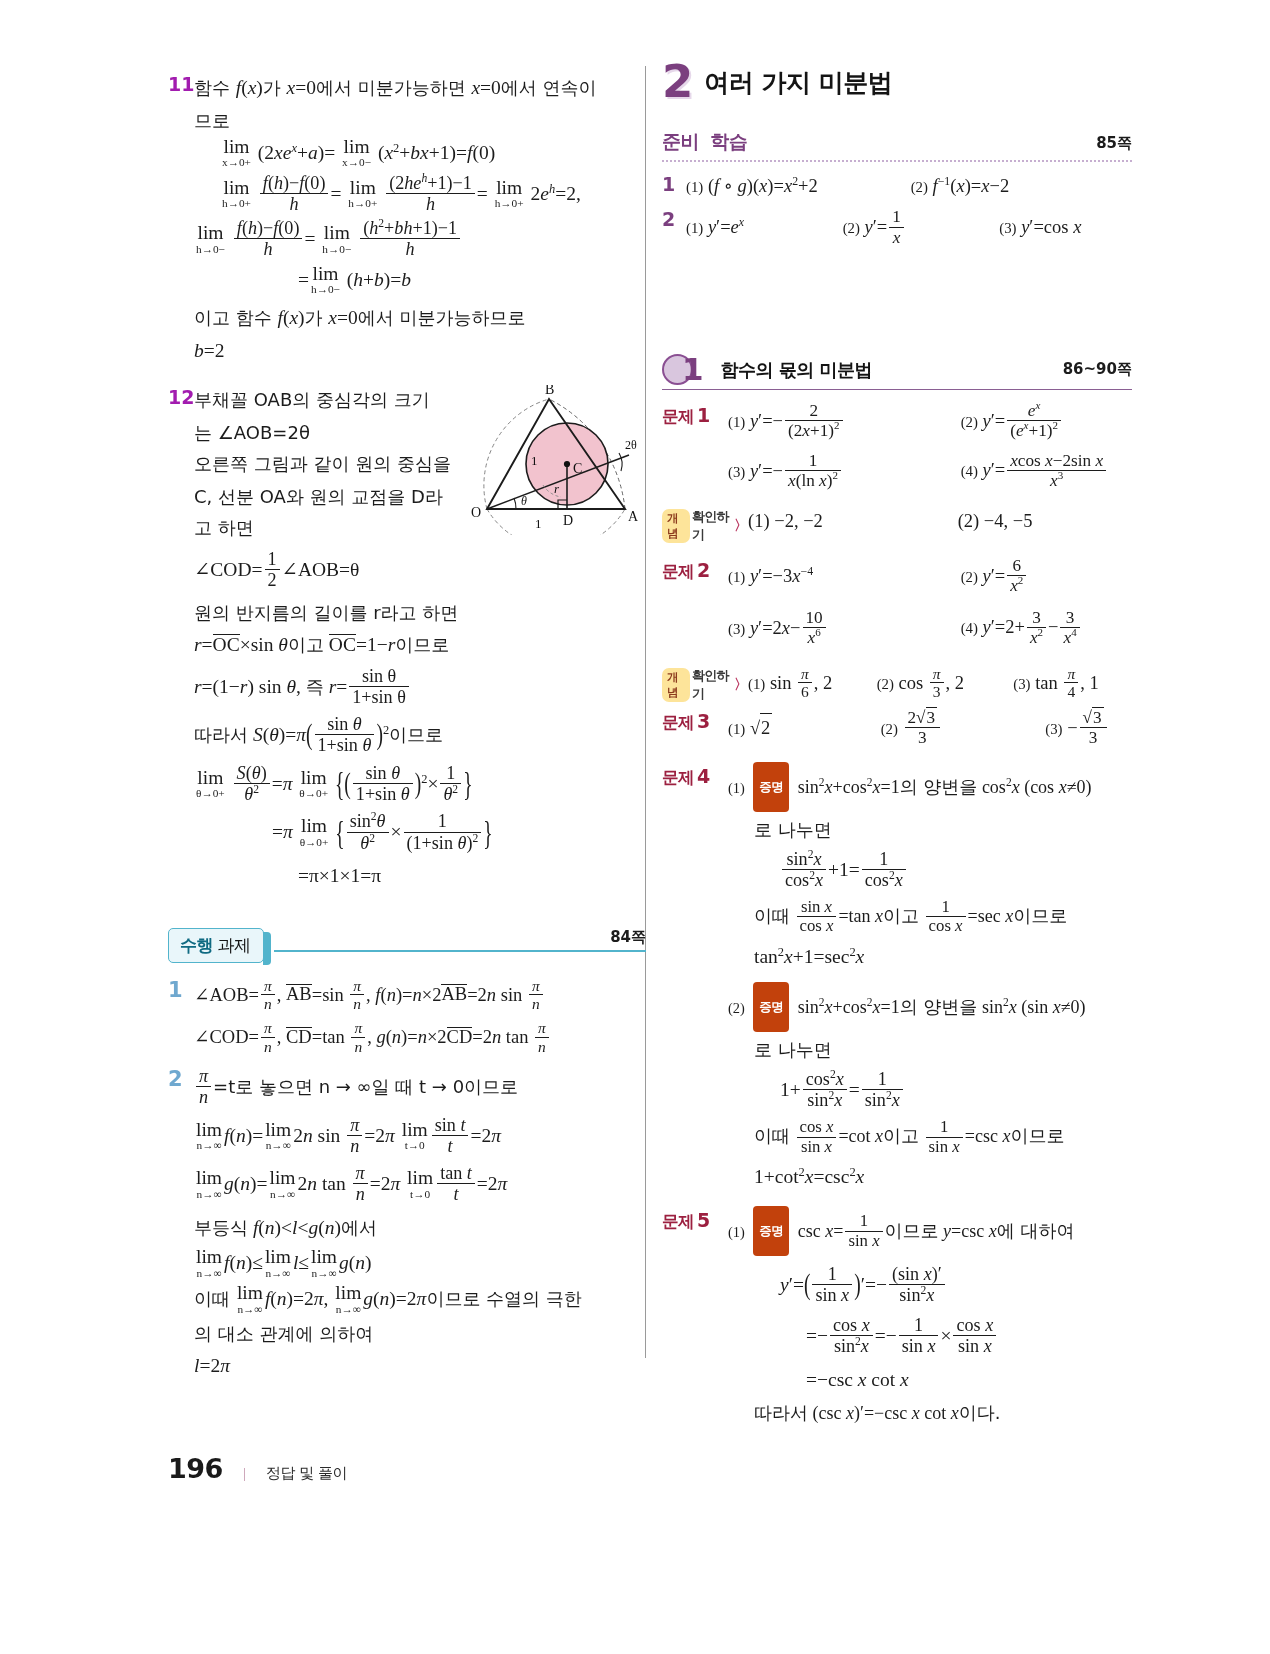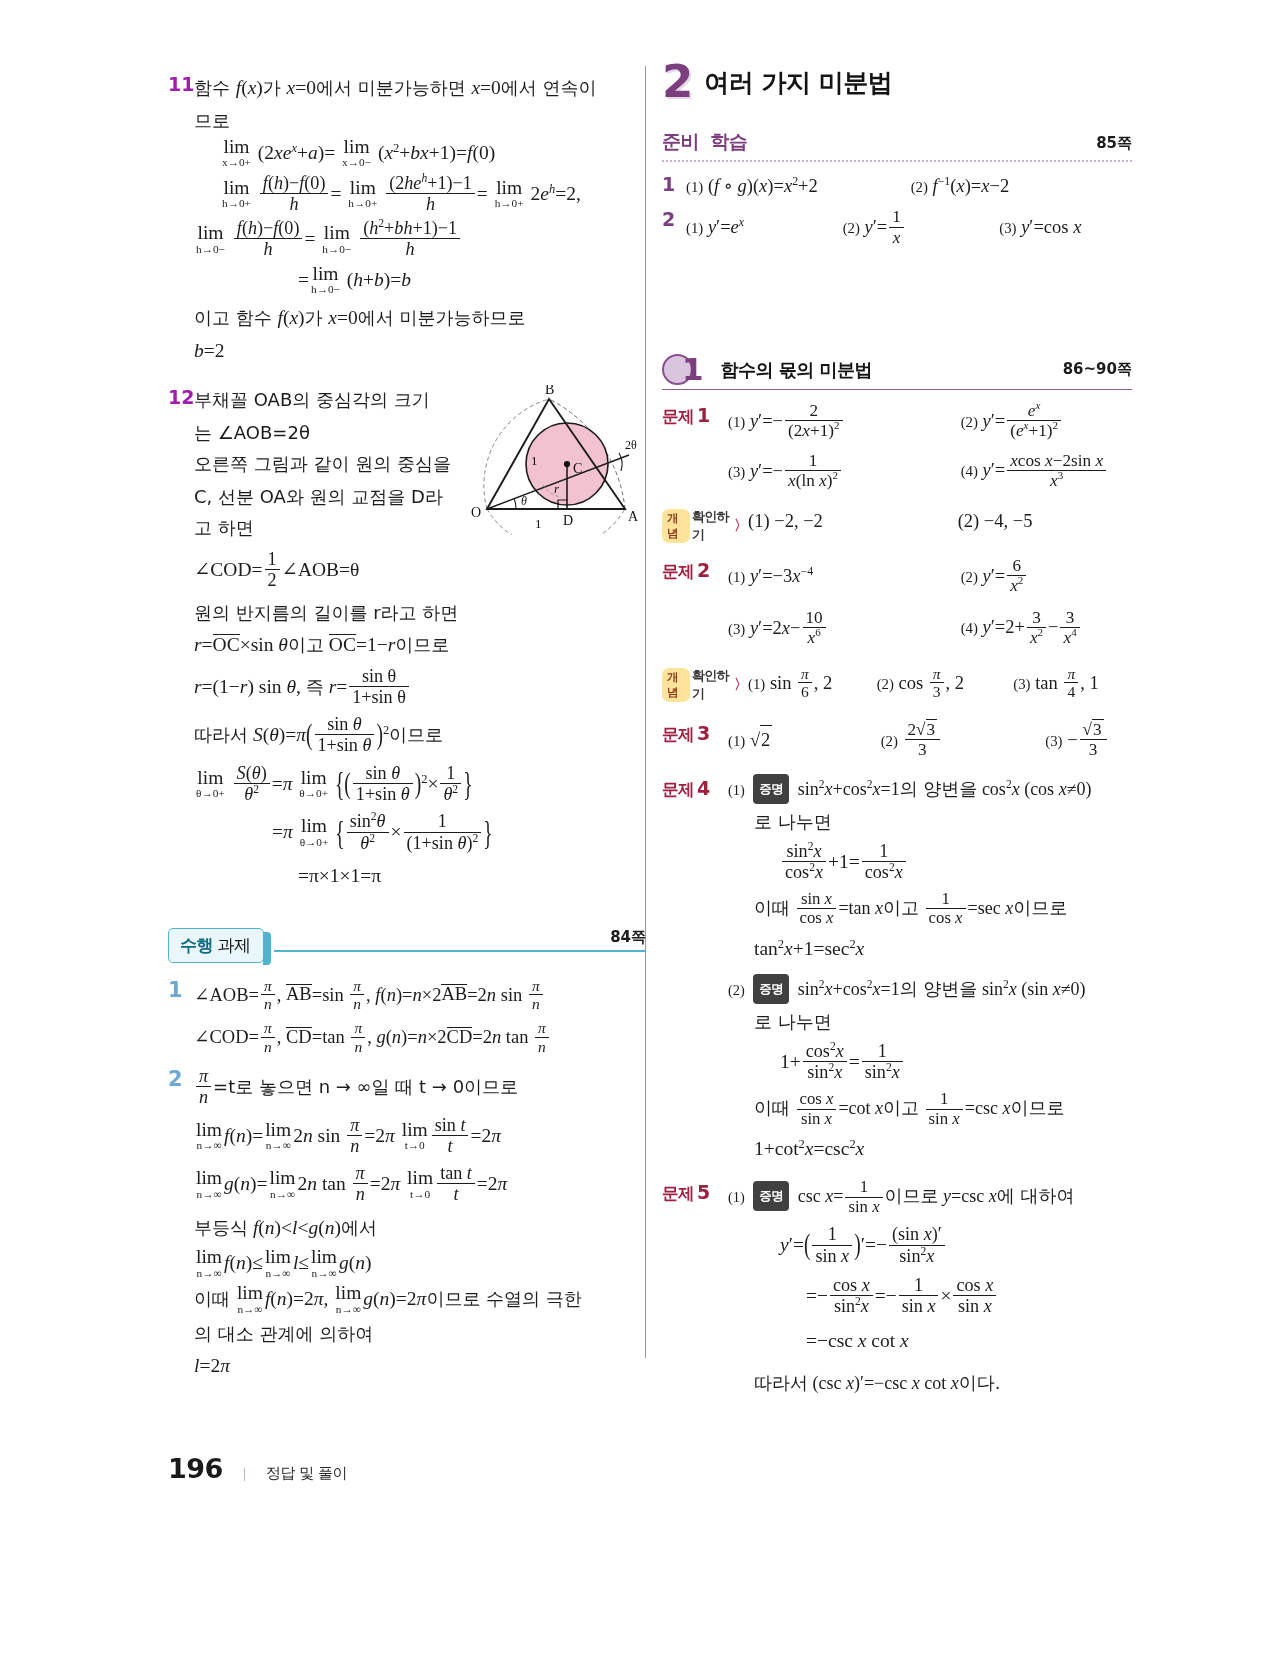--- a/index.html
+++ b/index.html
@@ -276,27 +276,27 @@
     font-size: 13px;
     font-weight: 700;
     color: #3a3a3a;
     letter-spacing: -0.7px;
   }
   .clab .kpar { color: #b8315c; font-weight: 700; font-size: 14px; }
 
   
   .proof-badge {
     display: inline-block;
-    background: #404040;
+    background: #c2410c;
     color: #ffffff;
     border-radius: 4px;
     font-family: "DejaVu Sans", sans-serif;
     font-size: 12.5px;
     font-weight: 700;
-    padding: 5px 6px;
+    padding: 15px 6px;
     letter-spacing: -0.5px;
     vertical-align: 2px;
     margin: 0 4px;
   }
 
   
   .sublab { font-size: 0.80em; font-style: normal; }
 
   
   .figure {
@@ -615,21 +615,21 @@
         <span class="ktxt">확인하기</span>
         <span class="kpar">〉</span>
       </div>
       <div class="qbody mathline" style="font-size:18.5px">
         <span style="display:inline-block;width:124px"><span class="sublab">(1)</span> sin <span class="frac sml"><span class="num"><span class="mi">π</span></span><span class="den">6</span></span>, 2</span>
         <span style="display:inline-block;width:132px"><span class="sublab">(2)</span> cos <span class="frac sml"><span class="num"><span class="mi">π</span></span><span class="den">3</span></span>, 2</span>
         <span><span class="sublab">(3)</span> tan <span class="frac sml"><span class="num"><span class="mi">π</span></span><span class="den">4</span></span>, 1</span>
       </div>
     </div>
 
-    <div class="qrow" style="margin-top:16px">
+    <div class="qrow" style="margin-top:4px">
       <div class="qlab"><span>문제</span><span class="qn">3</span></div>
       <div class="qbody mathline" style="font-size:18.5px">
         <span style="display:inline-block;width:148px"><span class="sublab">(1)</span> <span class="rad"><span class="rsym">√</span><span class="rbody">2</span></span></span>
         <span style="display:inline-block;width:160px"><span class="sublab">(2)</span> <span class="frac"><span class="num">2<span class="rad"><span class="rsym">√</span><span class="rbody">3</span></span></span><span class="den">3</span></span></span>
         <span><span class="sublab">(3)</span> −<span class="frac"><span class="num"><span class="rad"><span class="rsym">√</span><span class="rbody">3</span></span></span><span class="den">3</span></span></span>
       </div>
     </div>
 
     <div class="qrow" style="margin-top:12px">
       <div class="qlab"><span>문제</span><span class="qn">4</span></div>
@@ -683,21 +683,21 @@
         </div>
 
         <div class="mathline ind3" style="margin-top:9px">
           =−<span class="frac"><span class="num">cos <span class="mi">x</span></span><span class="den">sin<sup class="sm">2</sup><span class="mi">x</span></span></span>=−<span class="frac"><span class="num">1</span><span class="den">sin <span class="mi">x</span></span></span>×<span class="frac"><span class="num">cos <span class="mi">x</span></span><span class="den">sin <span class="mi">x</span></span></span>
         </div>
 
         <div class="mathline ind3" style="margin-top:8px">
           =−csc <span class="mi">x</span> cot <span class="mi">x</span>
         </div>
 
-        <div class="mathline ind1" style="margin-top:12px;font-size:18px">
+        <div class="mathline ind1" style="margin-top:2px;font-size:18px">
           <span class="ko">따라서</span> (csc <span class="mi">x</span>)′=−csc <span class="mi">x</span> cot <span class="mi">x</span><span class="ko">이다.</span>
         </div>
       </div>
     </div>
   </div>
 
   <div class="footer">
     <span class="fnum">196</span>
     <span class="fbar">|</span>
     <span class="ftxt">정답 및 풀이</span>

